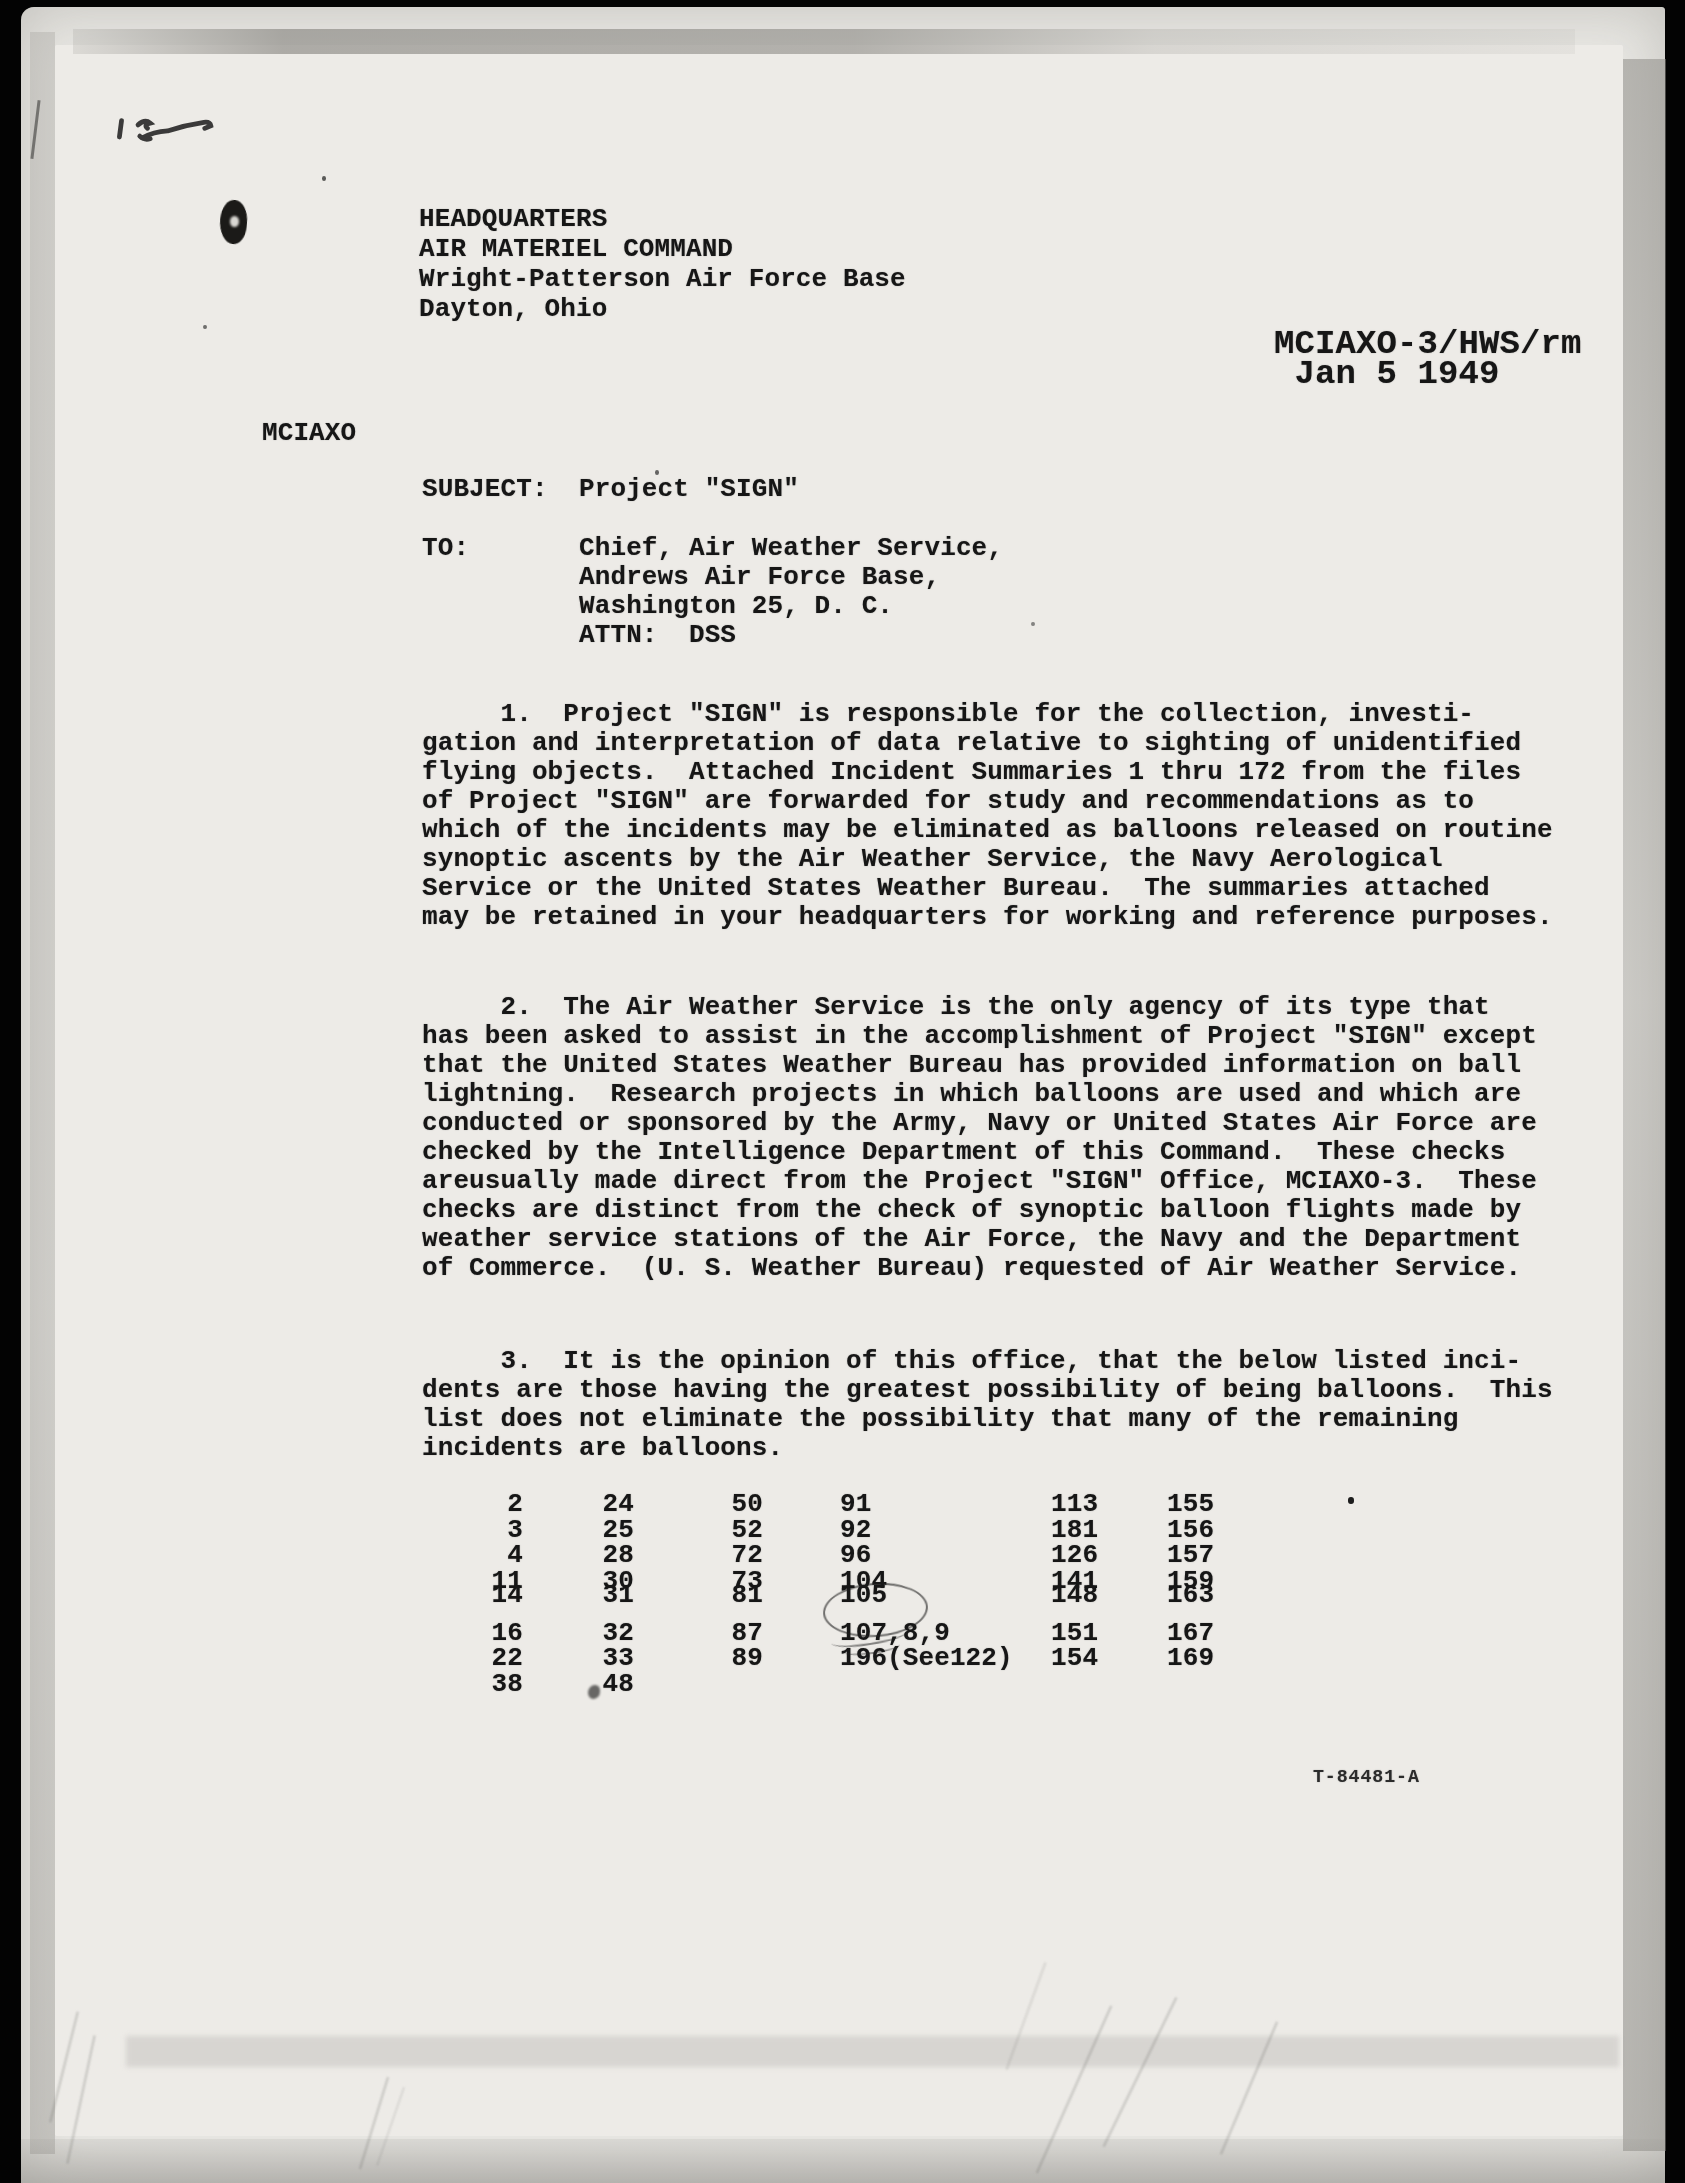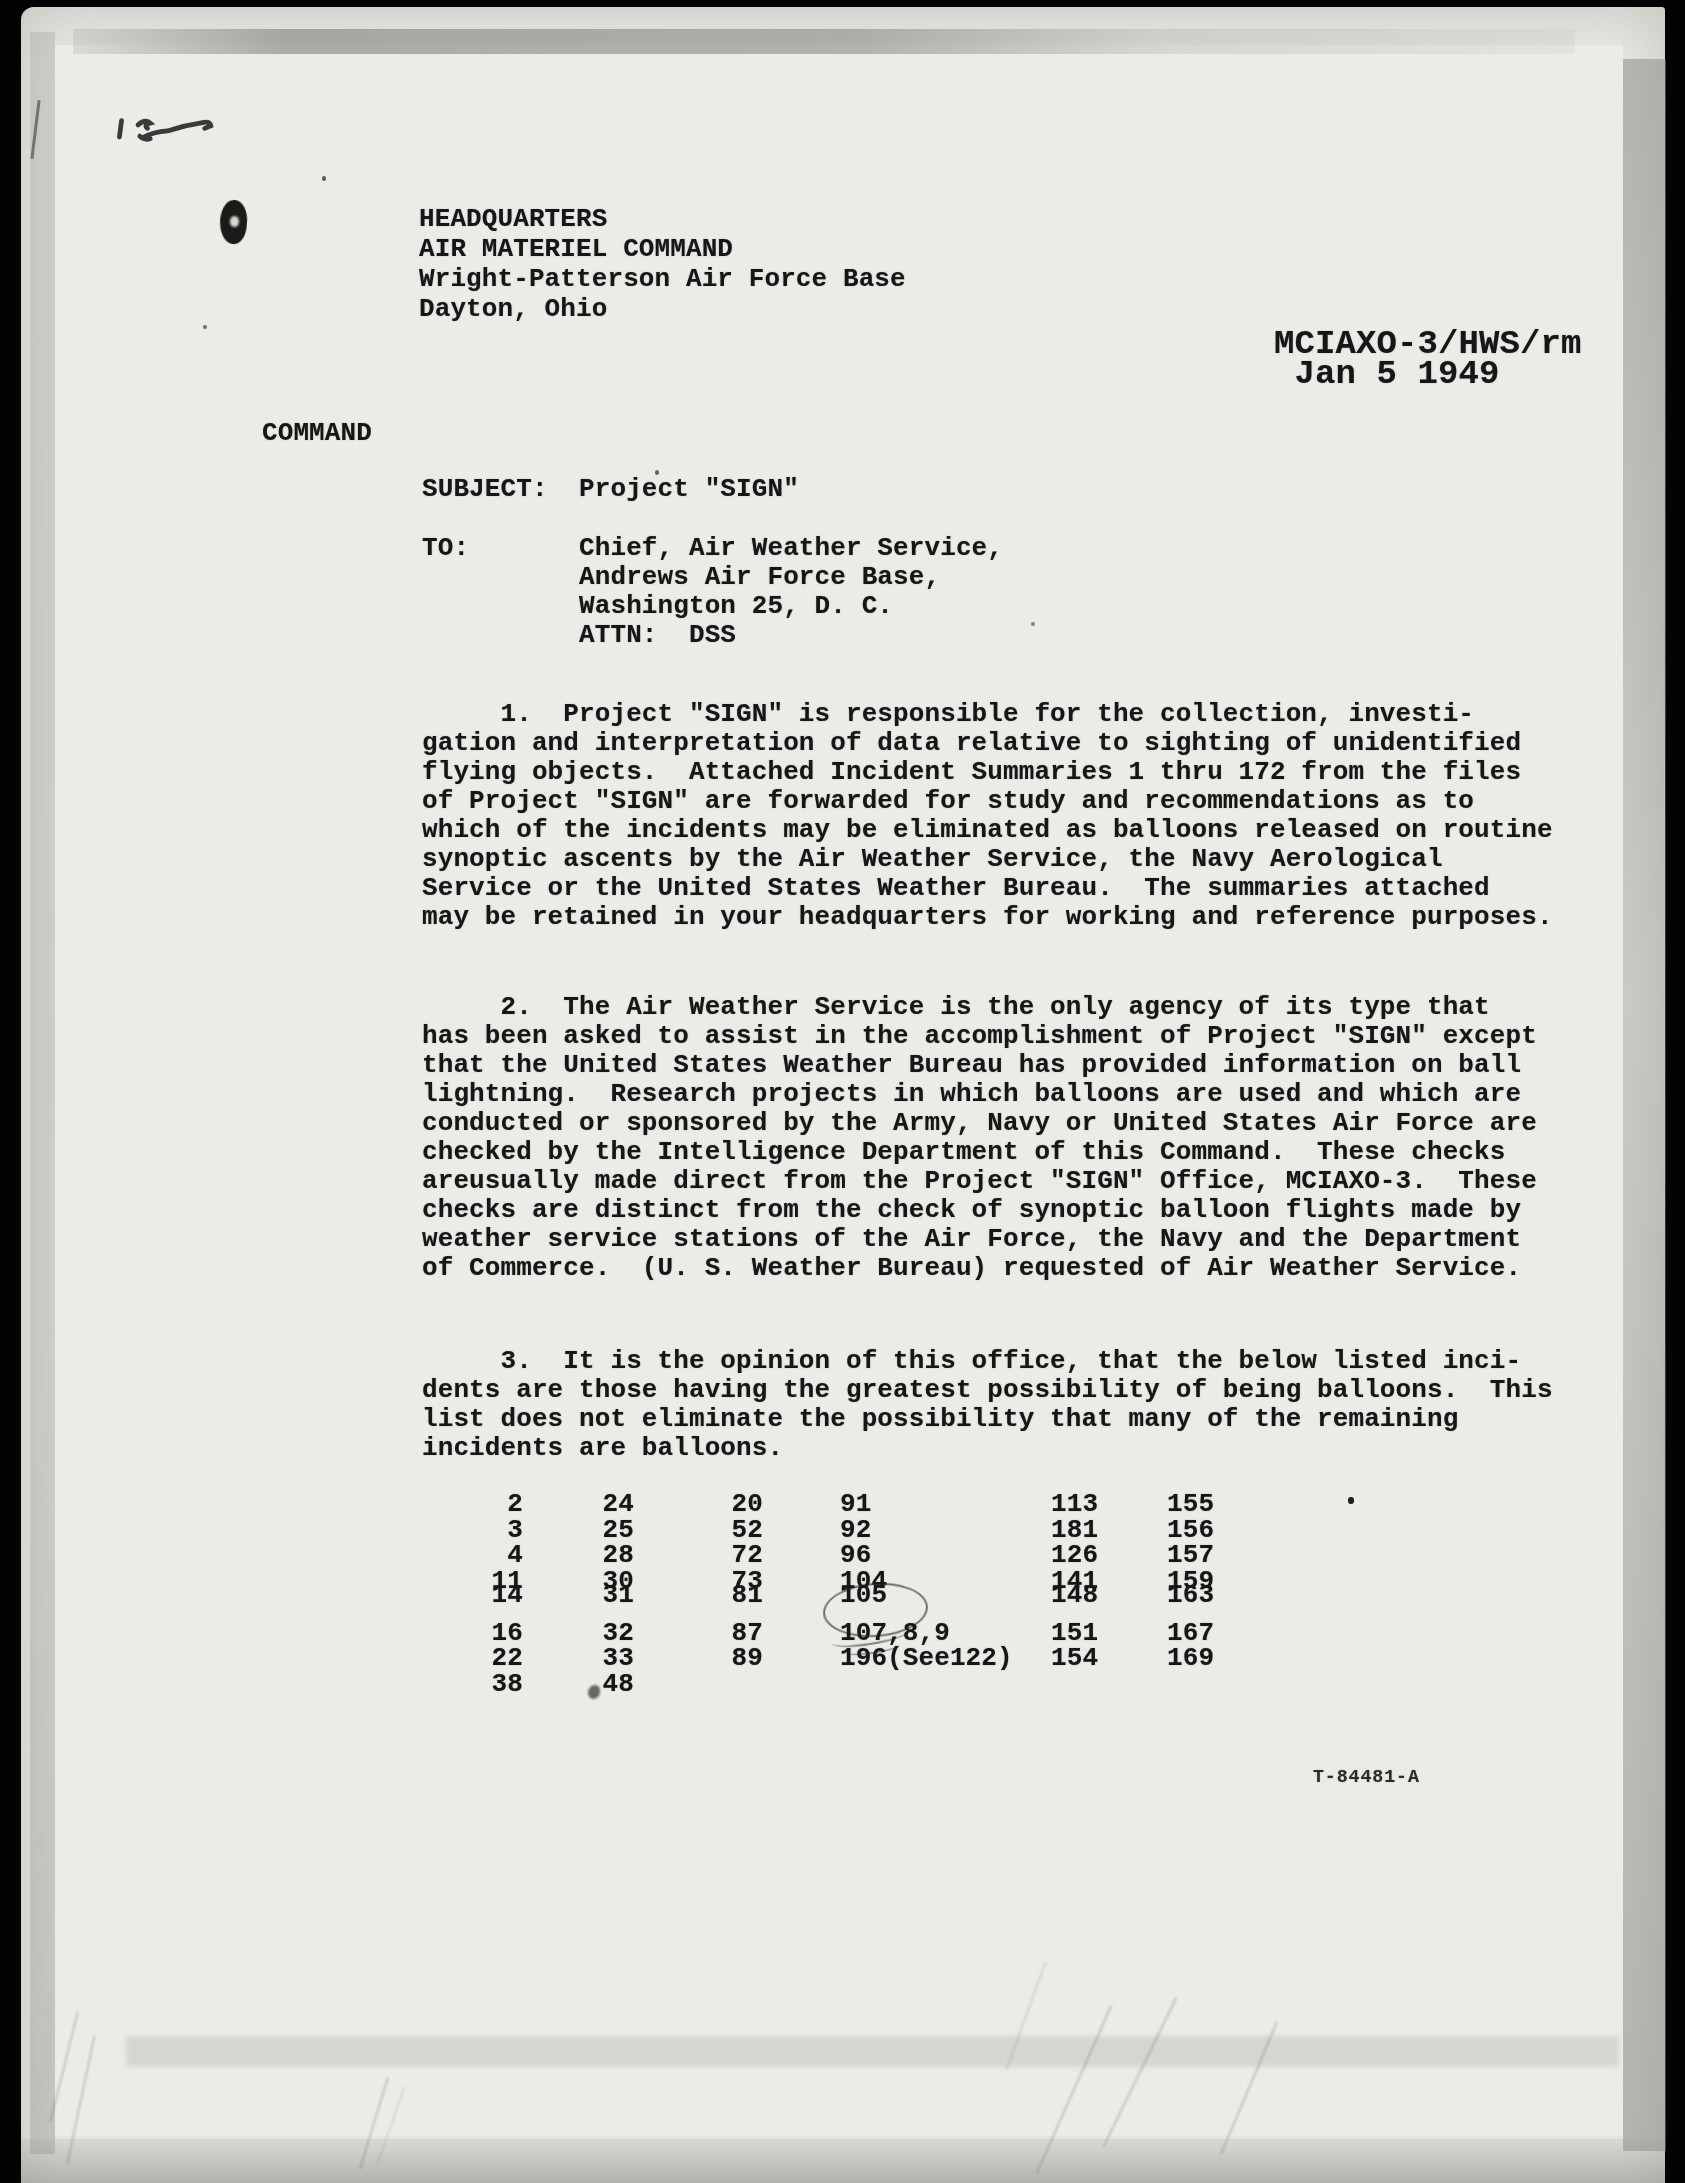--- a/index.html
+++ b/index.html
@@ -118,21 +118,21 @@
     <div class="mark margin-tick"></div>
 
     <div class="ink header-block">HEADQUARTERS
 AIR MATERIEL COMMAND
 Wright-Patterson Air Force Base
 Dayton, Ohio</div>
 
     <div class="ink ref-block">MCIAXO-3/HWS/rm
  Jan 5 1949</div>
 
-    <div class="ink office-symbol">COMMAND</div>
+    <div class="ink office-symbol">MCIAXO</div>
 
     <div class="ink subject-line">SUBJECT:  Project "SIGN"</div>
 
     <div class="ink to-block">TO:       Chief, Air Weather Service,
           Andrews Air Force Base,
           Washington 25, D. C.
           ATTN:  DSS</div>
 
     <div class="ink para1">     1.  Project "SIGN" is responsible for the collection, investi-
 gation and interpretation of data relative to sighting of unidentified
@@ -153,21 +153,21 @@
 weather service stations of the Air Force, the Navy and the Department
 of Commerce.  (U. S. Weather Bureau) requested of Air Weather Service.</div>
     <div class="ink para3">     3.  It is the opinion of this office, that the below listed inci-
 dents are those having the greatest possibility of being balloons.  This
 list does not eliminate the possibility that many of the remaining
 incidents are balloons.</div>
 
     <div class="ink trow" style="top:1484px">
       <span class="tc c1">2</span>
       <span class="tc c2">24</span>
-      <span class="tc c3">20</span>
+      <span class="tc c3">50</span>
       <span class="tc c4">91</span>
       <span class="tc c5">113</span>
       <span class="tc c6">155</span>
     </div>
     <div class="ink trow" style="top:1510px">
       <span class="tc c1">3</span>
       <span class="tc c2">25</span>
       <span class="tc c3">52</span>
       <span class="tc c4">92</span>
       <span class="tc c5">181</span>

